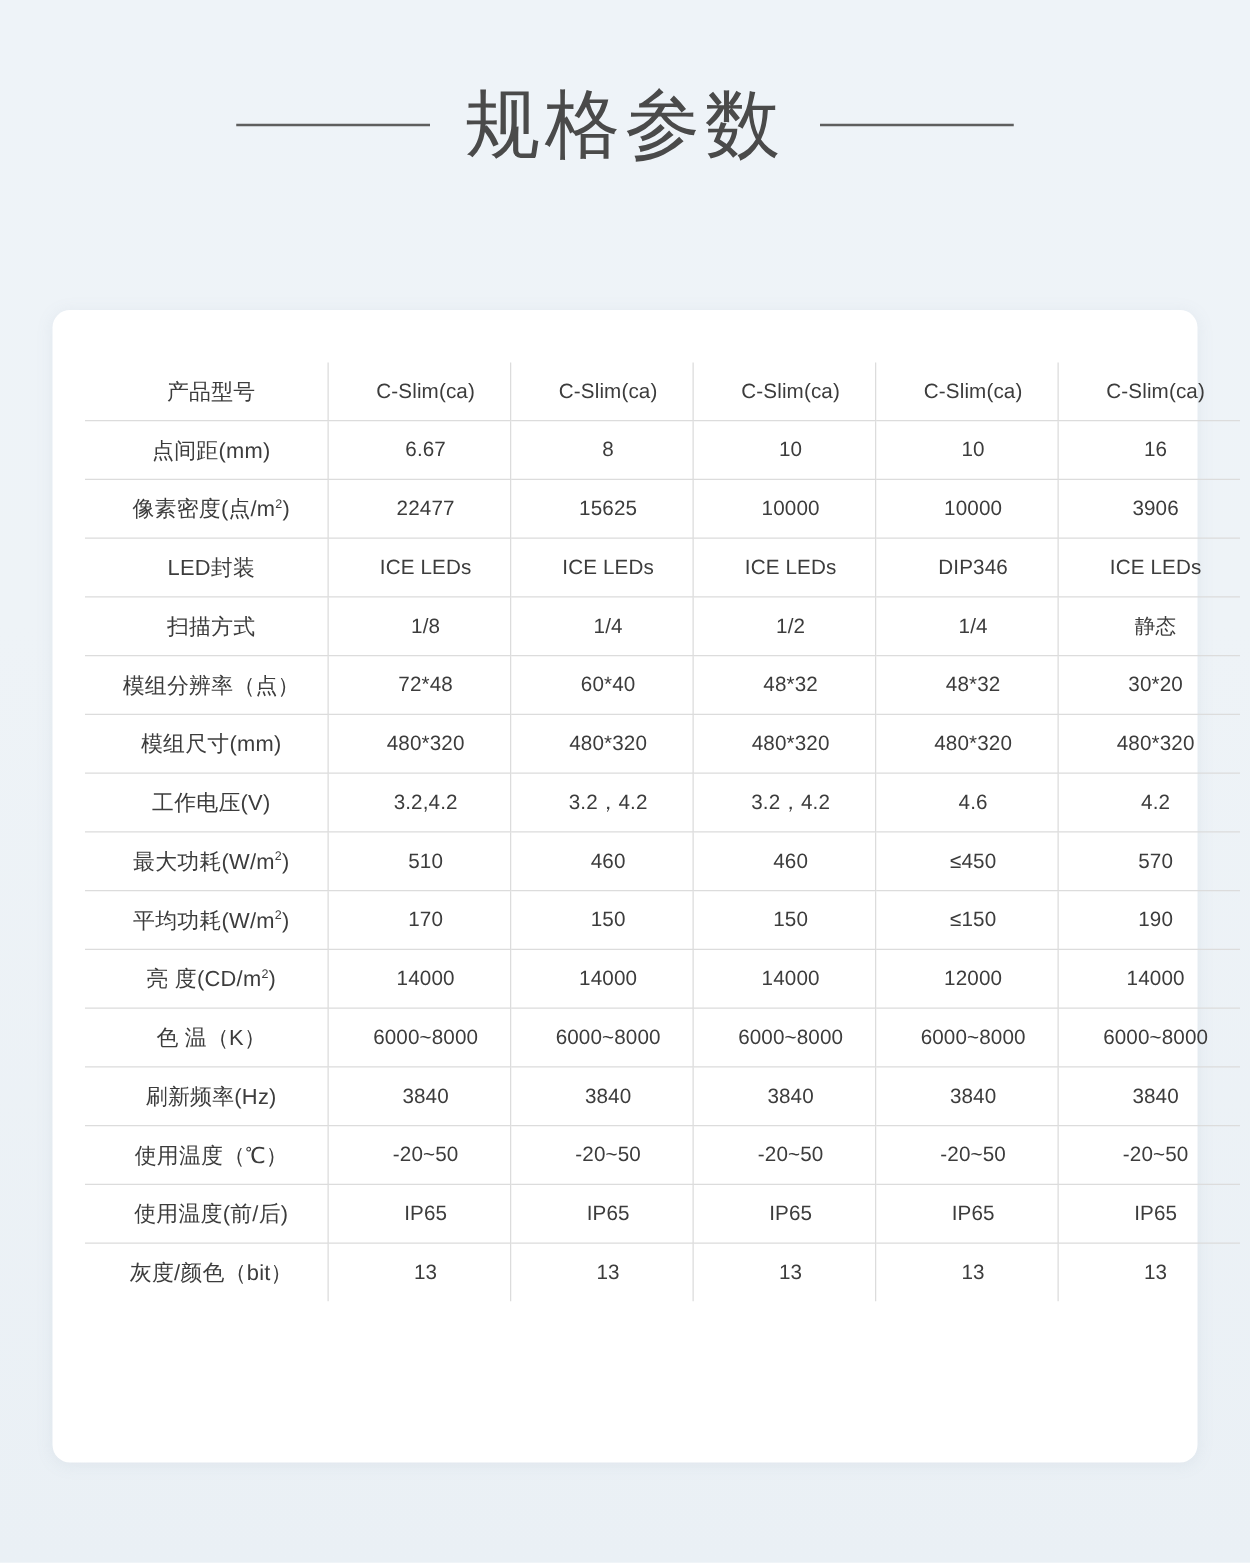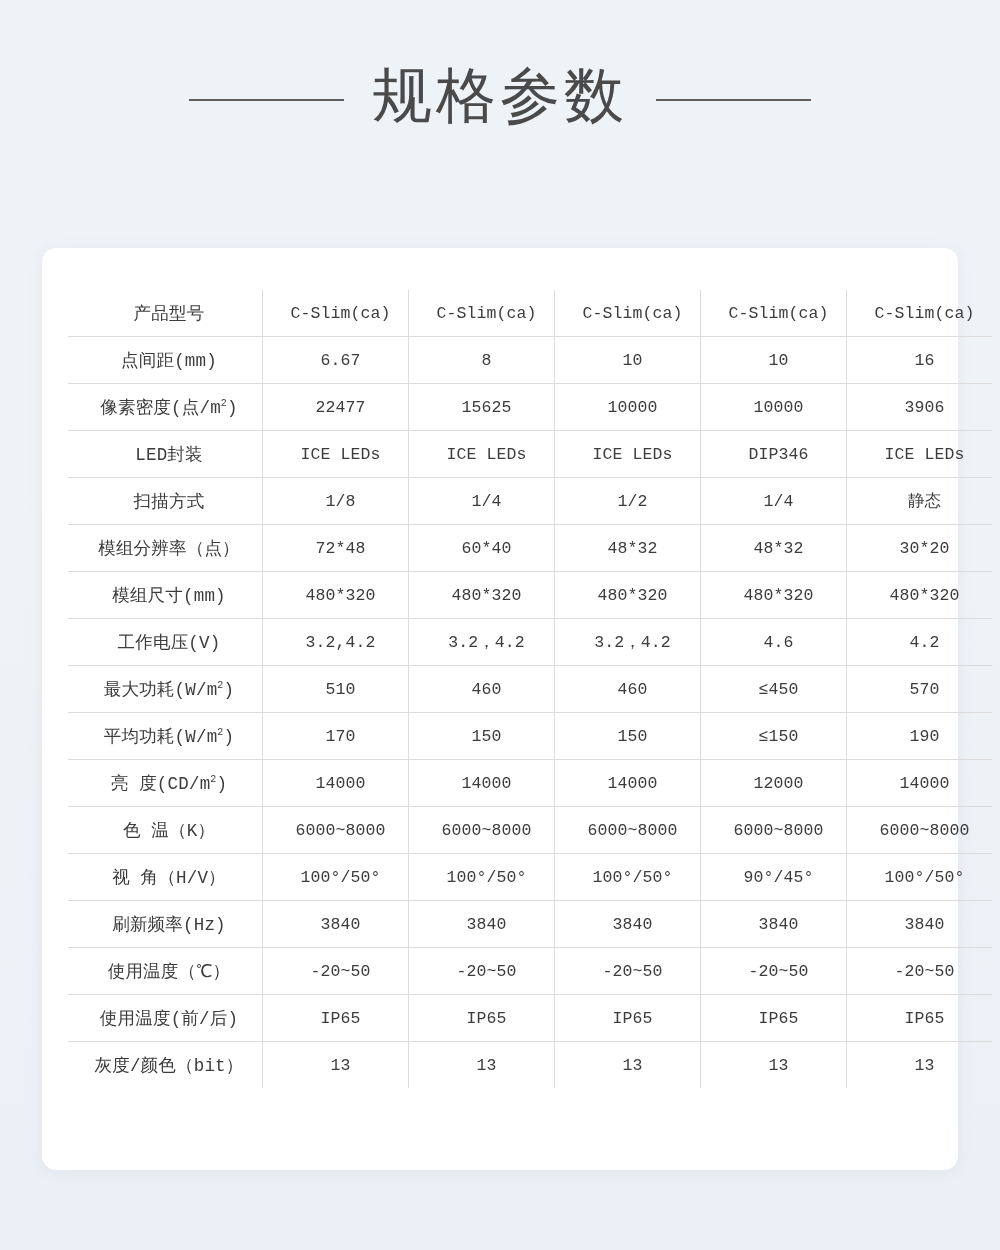--- a/index.html
+++ b/index.html
@@ -12,21 +12,20 @@
     background: #eef3f7;
     font-family: "Liberation Sans", sans-serif;
     color: #3a3a3a;
     overflow: hidden;
   }
   .page {
     position: relative;
     width: 1000px;
     height: 1250px;
     background: linear-gradient(180deg, #eef3f8 0%, #eef3f7 40%, #eaf0f5 100%);
-    font-family: Liberation Mono, monospace;
   }
 
   
   .title-block {
     position: absolute;
     top: 70px;
     left: 0;
     width: 1000px;
     display: flex;
     align-items: center;
@@ -206,28 +205,20 @@
           </tr>
           <tr>
             <td class="rowhead">色 温（K）</td>
             <td class="val">6000~8000</td>
             <td class="val">6000~8000</td>
             <td class="val">6000~8000</td>
             <td class="val">6000~8000</td>
             <td class="val">6000~8000</td>
           </tr>
           <tr>
-            <td class="rowhead">视 角（H/V）</td>
-            <td class="val">100°/50°</td>
-            <td class="val">100°/50°</td>
-            <td class="val">100°/50°</td>
-            <td class="val">90°/45°</td>
-            <td class="val">100°/50°</td>
-          </tr>
-          <tr>
             <td class="rowhead">刷新频率(Hz)</td>
             <td class="val">3840</td>
             <td class="val">3840</td>
             <td class="val">3840</td>
             <td class="val">3840</td>
             <td class="val">3840</td>
           </tr>
           <tr>
             <td class="rowhead">使用温度（℃）</td>
             <td class="val">-20~50</td>

